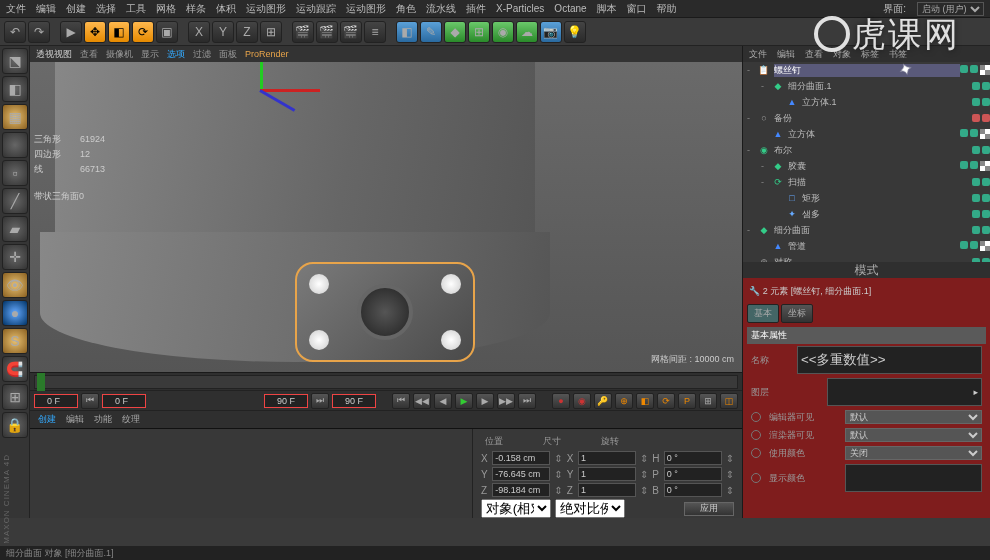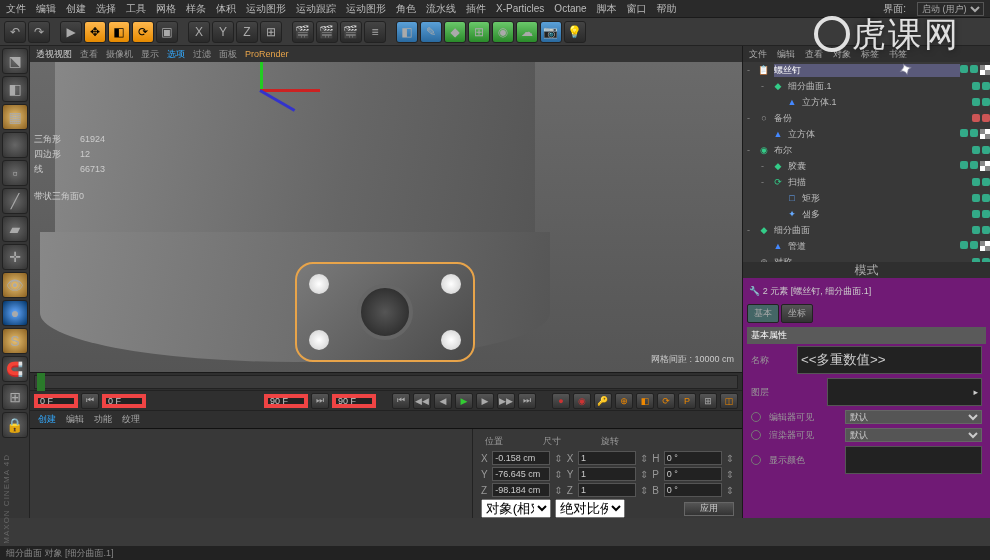--- a/index.html
+++ b/index.html
@@ -41,21 +41,21 @@
 .gizmo .axis-x{position:absolute;width:60px;height:3px;background:#c22;bottom:0;left:0;}
 .gizmo .axis-z{position:absolute;width:40px;height:3px;background:#33c;bottom:0;left:0;transform:rotate(30deg);transform-origin:left;}
 .grid-info { position:absolute; bottom:6px; right:8px; color:#ccc; font-size:9px; }
 .stats { position:absolute; left:4px; top:70px; font-size:9px; color:#ccc; line-height:15px; }
 .stats .label{display:inline-block;width:46px;}
 
 .timeline { height: 18px; background: #2f2f2f; display: flex; align-items: center; border-top:1px solid #1a1a1a; }
 .timeline .ruler { flex:1; height:14px; background: linear-gradient(90deg,#3a3a3a 0%, #3a3a3a 100%); margin:0 4px; position:relative; border:1px solid #222; }
 .timeline .marker { position:absolute; left:2px; top:-3px; width:8px; height:18px; background:#2a7a2a; }
 .playbar { height: 20px; background: #2f2f2f; display:flex; align-items:center; gap:3px; padding:0 4px; border-top:1px solid #222; }
-.playbar input { width:44px; height:14px; background:#222; color:#ccc; border:4px solid #ef4444; font-size:9px; padding:0 2px; }
+.playbar input { width:44px; height:14px; background:#222; color:#ccc; border:1px solid #ef4444; font-size:9px; padding:0 12px; }
 .pbtn { width:18px; height:16px; background:linear-gradient(#555,#333); border:1px solid #222; border-radius:2px; cursor:pointer; display:flex;align-items:center;justify-content:center;font-size:9px; }
 .pbtn.rec{color:#c33}.pbtn.play{color:#3c3}
 .playbar .spacer{flex:1}
 
 .tabs-low { height: 18px; background: #2f2f2f; display: flex; align-items:center; gap:10px; padding:0 8px; font-size:9px; border-top:1px solid #222; }
 .tabs-low .on{color:#3af}
 
 .bottom-split { height: 90px; display:flex; background:#333; border-top:1px solid #111; }
 .bottom-left { flex:1; background:#383838; }
 .bottom-right { width:270px; background:#383838; padding:4px; border-left:1px solid #222; }
@@ -71,21 +71,21 @@
 .obj-tree { height:200px; overflow:auto; background:#383838; font-size:9px; }
 .tree-row { display:flex; align-items:center; height:16px; padding-left:4px; cursor:pointer; }
 .tree-row .tw{width:10px;color:#888}
 .tree-row .ico{width:14px;height:12px;margin-right:3px;display:inline-flex;align-items:center;justify-content:center}
 .tree-row .nm{flex:1;color:#bbb}
 .tree-row.sel .nm{background:#5a5a7a;color:#fff}
 .tree-row .tags{display:flex;gap:2px}
 .tag-dot{width:8px;height:8px;border-radius:2px}
 .tag-g{background:#3a8}.tag-r{background:#c55}.tag-chk{width:10px;height:10px;background:repeating-conic-gradient(#fff 0 25%,#888 0 50%)}
 .rp-mid { height:16px; background:#2f2f2f; display:flex;align-items:center;gap:22px;padding:0 6px;font-size:12px;flex-direction:column; }
-.attr-area { flex:1; background:#701a75; padding:4px; font-size:9px; overflow:auto; }
+.attr-area { flex:1; background:#7f1d1d; padding:4px; font-size:9px; overflow:auto; }
 .attr-title { color:#ccc; padding:3px 2px; }
 .attr-tabs { display:flex; gap:2px; margin:3px 0; }
 .atab { padding:2px 6px; background:linear-gradient(#555,#333); border:1px solid #222; border-radius:2px; cursor:pointer; }
 .atab.on{background:#466}
 .attr-sec { background:#5a5a5a; color:#fff; padding:2px 4px; margin-top:4px; }
 .attr-row { display:flex; align-items:center; padding:2px 4px; gap:6px; }
 .attr-row .albl{width:70px;color:#999}
 .attr-row .afield{flex:1;height:28px;background:#222;border:1px solid #555;color:#ccc;padding:0 3px}
 .attr-row select{flex:1;height:14px;background:#555;border:1px solid #666;color:#ccc;font-size:9px}
 .circ{width:10px;height:10px;border:1px solid #777;border-radius:50%;margin-right:2px}
@@ -460,20 +460,25 @@
             <span class="albl">编辑器可见</span>
             <select><option>默认</option></select>
           </div>
           <div class="attr-row">
             <span class="circ"></span>
             <span class="albl">渲染器可见</span>
             <select><option>默认</option></select>
           </div>
           <div class="attr-row">
             <span class="circ"></span>
+            <span class="albl">使用颜色</span>
+            <select><option>关闭</option></select>
+          </div>
+          <div class="attr-row">
+            <span class="circ"></span>
             <span class="albl">显示颜色</span>
             <div class="afield"></div>
           </div>
         </div>
     </div>
   </div>
 </div>
 
 <div class="statusbar">细分曲面 对象 [细分曲面.1]</div>
 <div class="maxon">MAXON CINEMA 4D</div>

